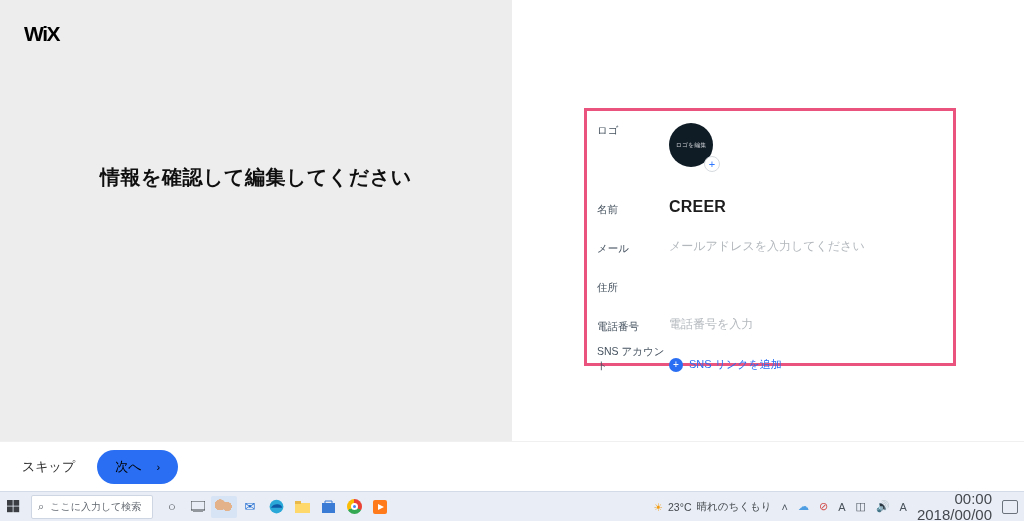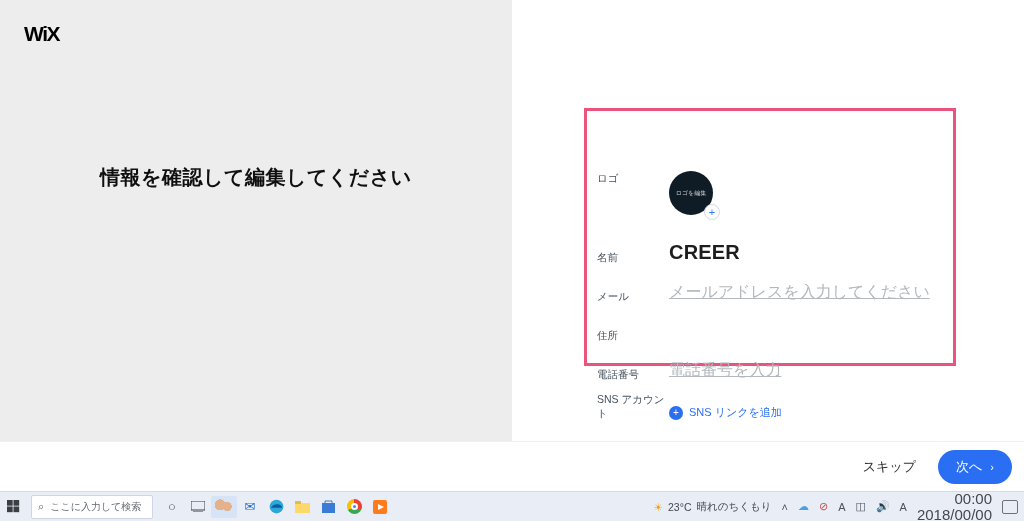--- a/index.html
+++ b/index.html
@@ -71,44 +71,42 @@
     border: 3px solid #e9537e;
     background: #fff;
     padding: 6px 10px 6px 10px;
   }
   .row {
     display: flex;
     align-items: center;
     min-height: 34px;
     border-top: 0;
     font-size: 10.5px;
-    margin-top: 48px;
   }
   .row + .row { margin-top: 5px; align-items: flex-end; }
   .row.logo-row { align-items: flex-start; min-height: 60px; padding-top: 6px; }
   .row .lbl {
     width: 72px;
     flex: 0 0 72px;
     color: #45525f;
     font-size: 10.5px;
     line-height: 1.35;
   }
   .row .val {
     flex: 1;
     color: #1d1d1d;
     font-size: 12px;
   }
   .row .placeholder {
     flex: 1;
     color: #b3b8bd;
+    font-size: 12px;
+  }
+  .val.name-val {
     font-size: 16px;
-    text-decoration: underline;
-  }
-  .val.name-val {
-    font-size: 20px;
     font-weight: 700;
     letter-spacing: .2px;
   }
 
   
   .logo-holder {
     position: relative;
     width: 48px;
     height: 48px;
   }
@@ -162,39 +160,38 @@
     justify-content: center;
   }
 
   
   .footer {
     height: 50px;
     background: #fff;
     border-top: 1px solid #f0f0f0;
     display: flex;
     align-items: center;
-    justify-content: flex-end;
-    padding: 0 12px;
+    padding: 0 22px;
     gap: 22px;
   }
   .skip {
     color: #2e2e2e;
     font-size: 13px;
     cursor: pointer;
   }
   .next-btn {
     background: #2a6ff3;
-    color: #ffffff;
+    color: #000000;
     font-size: 13px;
     border: none;
     border-radius: 18px;
     padding: 8px 18px;
     display: inline-flex;
     align-items: center;
-    gap: 8px;
+    gap: 15px;
     cursor: pointer;
   }
   .next-btn .chev { font-size: 11px; }
 
   
   .taskbar {
     height: 30px;
     background: #e9eef6;
     border-top: 1px solid #d3dbe8;
     display: flex;

